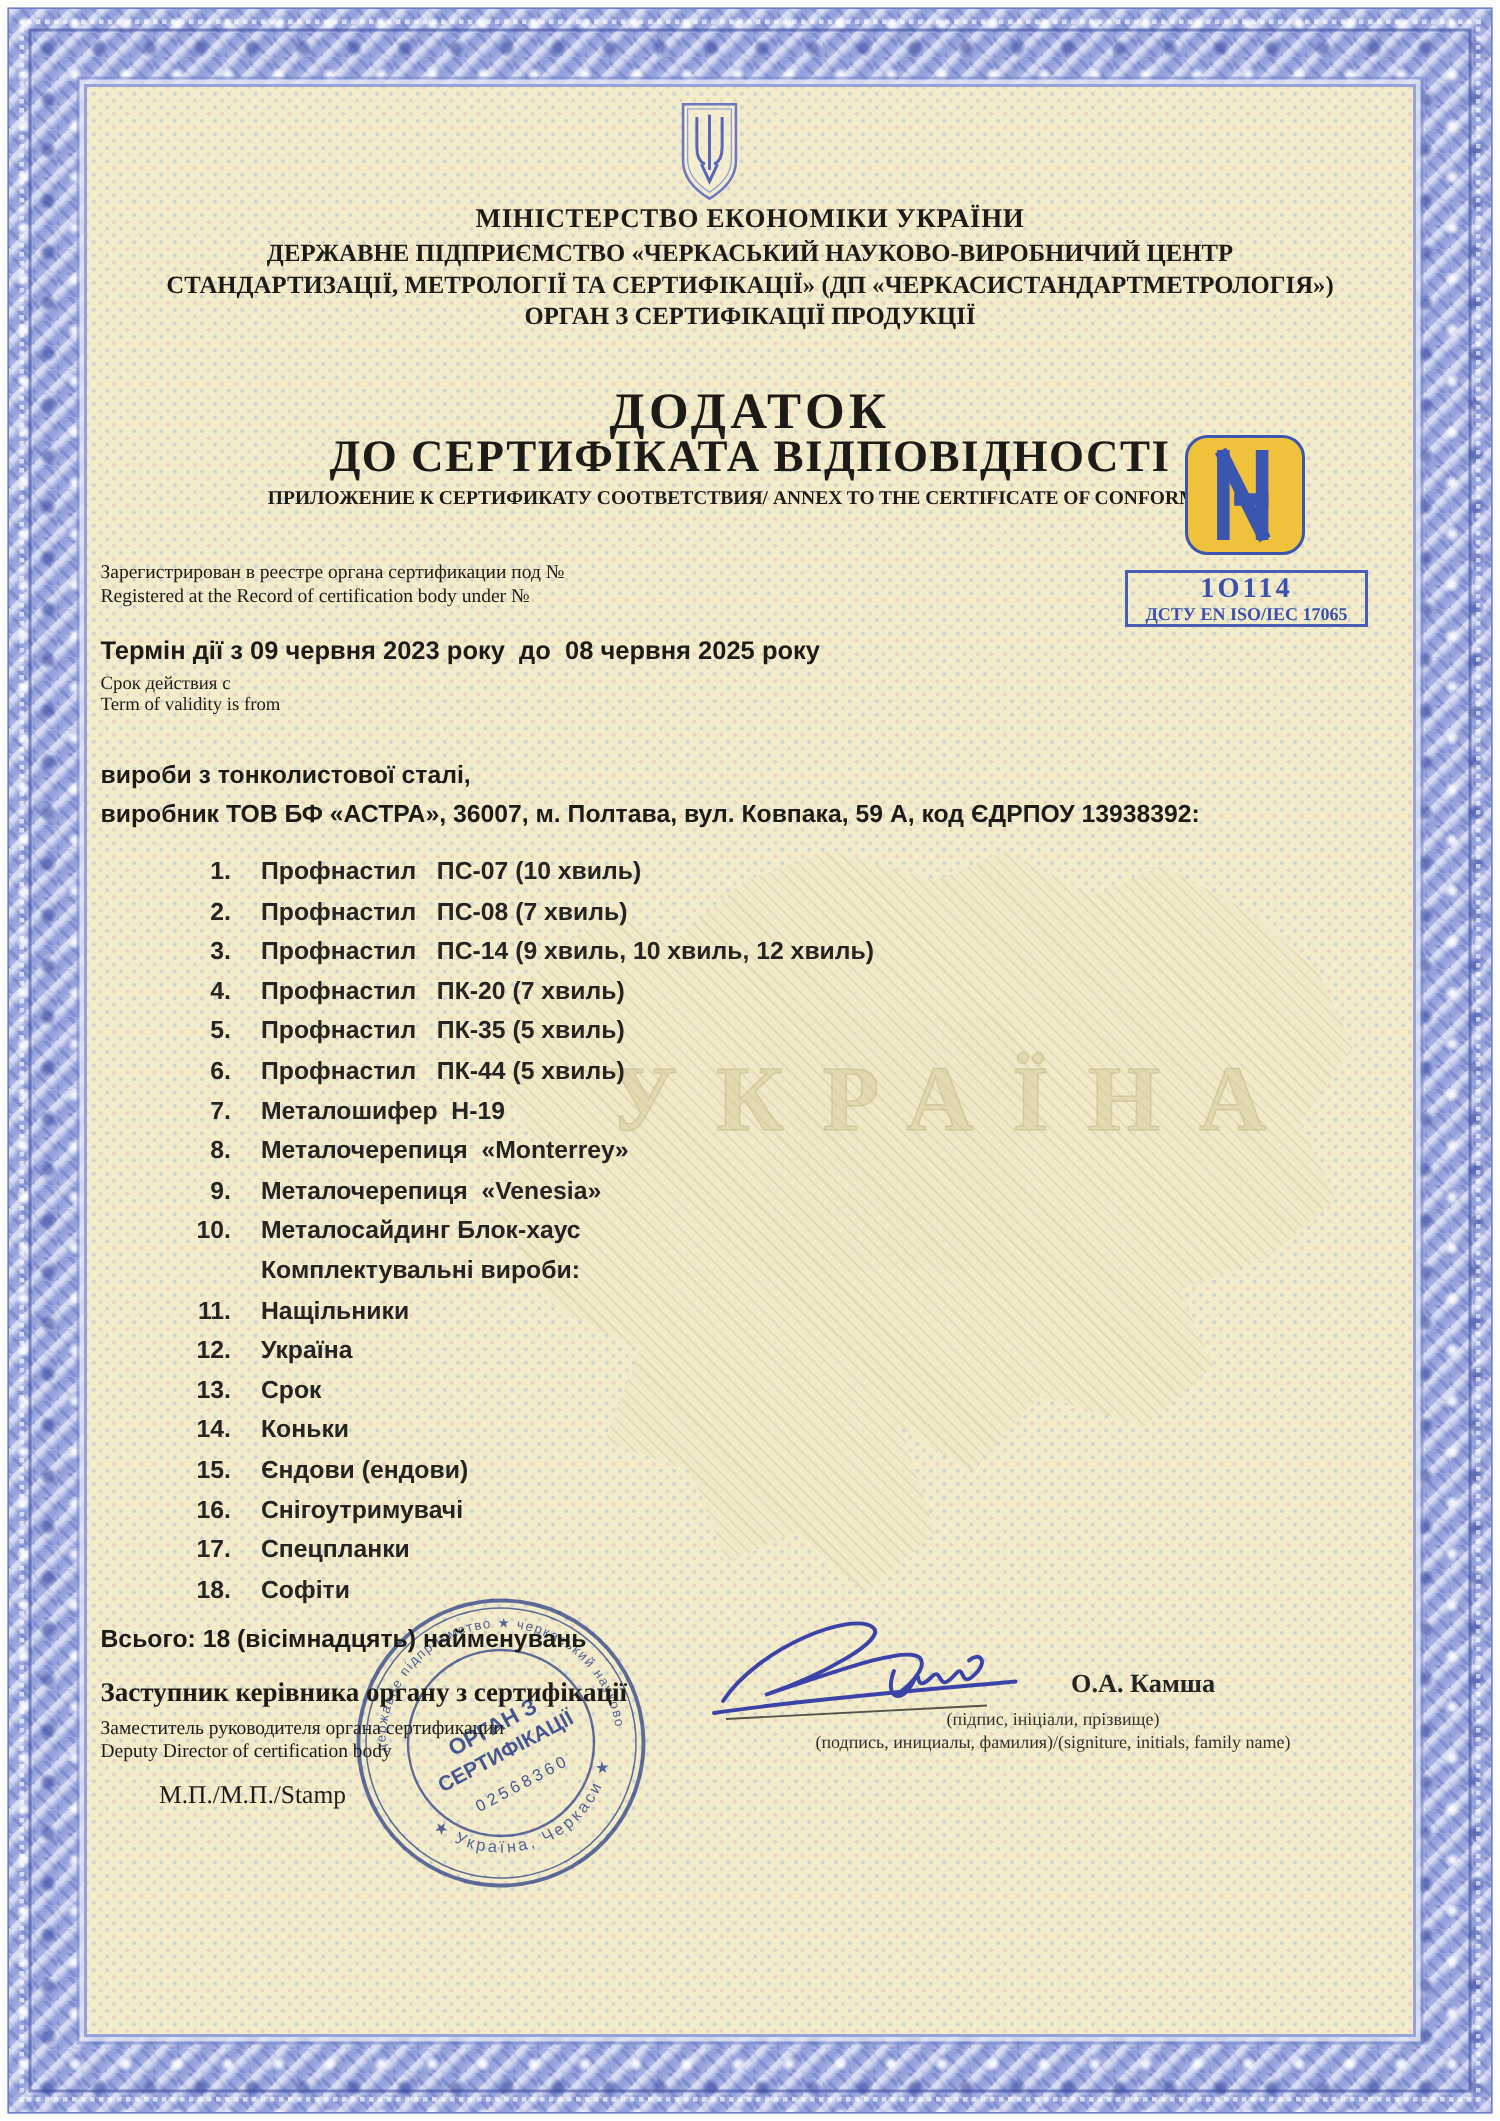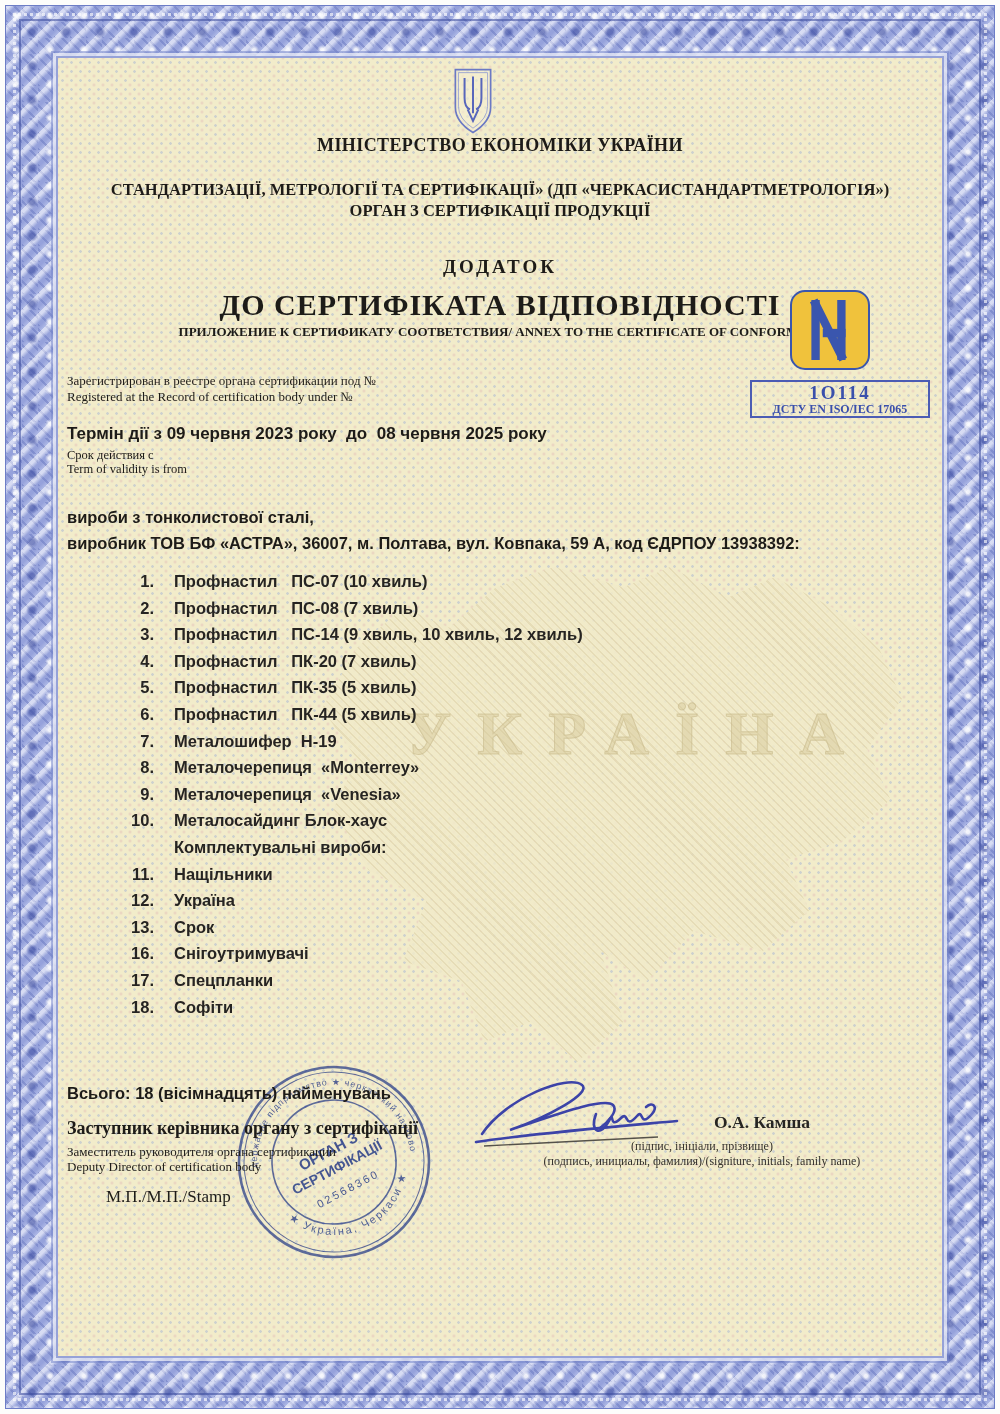--- a/index.html
+++ b/index.html
@@ -34,21 +34,21 @@
     clip-path:polygon(6% 18%,14% 10%,22% 14%,30% 6%,40% 2%,52% 6%,60% 2%,70% 8%,78% 4%,88% 10%,96% 18%,100% 28%,94% 38%,98% 48%,90% 56%,80% 60%,84% 70%,76% 78%,64% 74%,56% 84%,48% 78%,52% 92%,44% 100%,36% 92%,28% 96%,24% 84%,14% 80%,18% 68%,8% 62%,2% 50%,6% 40%,0% 30%);}
   .watermark-text{left:300px;top:640px;width:560px;text-align:center;z-index:0;
     font-weight:bold;font-size:62px;letter-spacing:26px;color:rgba(209,196,148,.42);
     -webkit-text-stroke:1px rgba(197,183,134,.55);}
   .z{z-index:2;}
   
   .h-line1{top:77px;font-weight:bold;font-size:18px;letter-spacing:.4px;}
   .h-line2{top:101px;font-weight:bold;font-size:16.5px;}
   .h-line3{top:122px;font-weight:bold;font-size:16.5px;}
   .h-line4{top:143px;font-weight:bold;font-size:16.5px;}
-  .title1{top:198px;font-weight:bold;font-size:19px;letter-spacing:3px;}
+  .title1{top:198px;font-weight:bold;font-size:34px;letter-spacing:3px;}
   .title2{top:230px;font-weight:bold;font-size:30px;letter-spacing:1px;}
   .subtitle{top:266px;font-weight:bold;font-size:13px;}
   
   .reg-ua{left:9px;top:292px;font-weight:bold;font-size:17.5px;}
   .reg-ru{left:9px;top:316px;font-size:13px;line-height:1.15;}
   .reg-en{left:9px;top:331px;font-size:13px;}
   
   .val-ua{left:9px;top:366px;font-weight:bold;font-size:17px;}
   .val-ru{left:9px;top:390px;font-size:12.5px;}
   .val-en{left:9px;top:404px;font-size:12.5px;}
@@ -67,21 +67,21 @@
   .pos-ru{left:9px;top:1086px;font-size:13px;}
   .pos-en{left:9px;top:1101px;font-size:13px;}
   .stamp-label{left:48px;top:1129px;font-size:17px;}
   .sig-name{left:656px;top:1054px;width:210px;text-align:left;font-weight:bold;font-size:17.5px;color:#262422;}
   .cap1{left:494px;top:1081px;width:300px;text-align:center;font-size:12px;color:#33302c;}
   .cap2{left:424px;top:1096px;width:440px;text-align:center;font-size:12px;color:#33302c;}
   
   .emblem{left:392px;top:8px;width:46px;height:70px;}
   .mark-box{left:732px;top:232px;width:80px;height:80px;background:#f0c23c;border:2px solid #3a56ae;
     border-radius:15px;box-sizing:border-box;z-index:3;}
-  .code-box{left:692px;top:322px;width:180px;height:38px;border:2px solid #4b5cb4;box-sizing:border-box;
+  .code-box{left:692px;top:322px;width:162px;height:38px;border:2px solid #4b5cb4;box-sizing:border-box;
     text-align:center;color:#3a50ac;z-index:3;}
   .code-main{font-weight:bold;font-size:19px;letter-spacing:2px;line-height:20px;margin-top:1px;}
   .code-std{font-weight:bold;font-size:12px;line-height:13px;}
   .stamp-wrap{left:176px;top:1004px;width:200px;height:200px;transform:rotate(-8deg);mix-blend-mode:multiply;}
   .sig-wrap{left:414px;top:1012px;width:250px;height:100px;}
 </style>
 </head>
 <body>
 
 <div class="page">
@@ -96,20 +96,21 @@
       <path d="M11,7 H49 V51 Q49,67 30,79.5 Q11,67 11,51 Z" fill="none" stroke="#8a96d2" stroke-width="1"></path>
       <g stroke="#5766bb" stroke-width="2.6" fill="none">
         <path d="M19,14 V40 Q19,52 26,55"></path>
         <path d="M41,14 V40 Q41,52 34,55"></path>
         <path d="M30,12 V60"></path>
         <path d="M23,55 L30,70 L37,55"></path>
       </g>
     </svg>
 
     <div class="abs ctr h-line1 z">МІНІСТЕРСТВО ЕКОНОМІКИ УКРАЇНИ</div>
+    <div class="abs ctr h-line2 z">ДЕРЖАВНЕ ПІДПРИЄМСТВО «ЧЕРКАСЬКИЙ НАУКОВО-ВИРОБНИЧИЙ ЦЕНТР</div>
     <div class="abs ctr h-line3 z">СТАНДАРТИЗАЦІЇ, МЕТРОЛОГІЇ ТА СЕРТИФІКАЦІЇ» (ДП «ЧЕРКАСИСТАНДАРТМЕТРОЛОГІЯ»)</div>
     <div class="abs ctr h-line4 z">ОРГАН З СЕРТИФІКАЦІЇ ПРОДУКЦІЇ</div>
 
     <div class="abs ctr title1 z">ДОДАТОК</div>
     <div class="abs ctr title2 z">ДО СЕРТИФІКАТА ВІДПОВІДНОСТІ</div>
     <div class="abs ctr subtitle z">ПРИЛОЖЕНИЕ К СЕРТИФИКАТУ СООТВЕТСТВИЯ/ ANNEX TO THE CERTIFICATE OF CONFORMITY</div>
 
     <div class="abs mark-box">
       <svg viewBox="0 0 100 100" width="76" height="76">
         <g stroke="#3a56ae" stroke-width="11" fill="none" stroke-linecap="square">
@@ -186,20 +187,28 @@
         </div>
       <div class="item-row">
           <span class="item-num">12.</span>
           <span class="item-text">Україна</span>
         </div>
       <div class="item-row">
           <span class="item-num">13.</span>
           <span class="item-text">Срок</span>
         </div>
       <div class="item-row">
+          <span class="item-num">14.</span>
+          <span class="item-text">Коньки</span>
+        </div>
+      <div class="item-row">
+          <span class="item-num">15.</span>
+          <span class="item-text">Єндови (ендови)</span>
+        </div>
+      <div class="item-row">
           <span class="item-num">16.</span>
           <span class="item-text">Снігоутримувачі</span>
         </div>
       <div class="item-row">
           <span class="item-num">17.</span>
           <span class="item-text">Спецпланки</span>
         </div>
       <div class="item-row">
           <span class="item-num">18.</span>
           <span class="item-text">Софіти</span>

